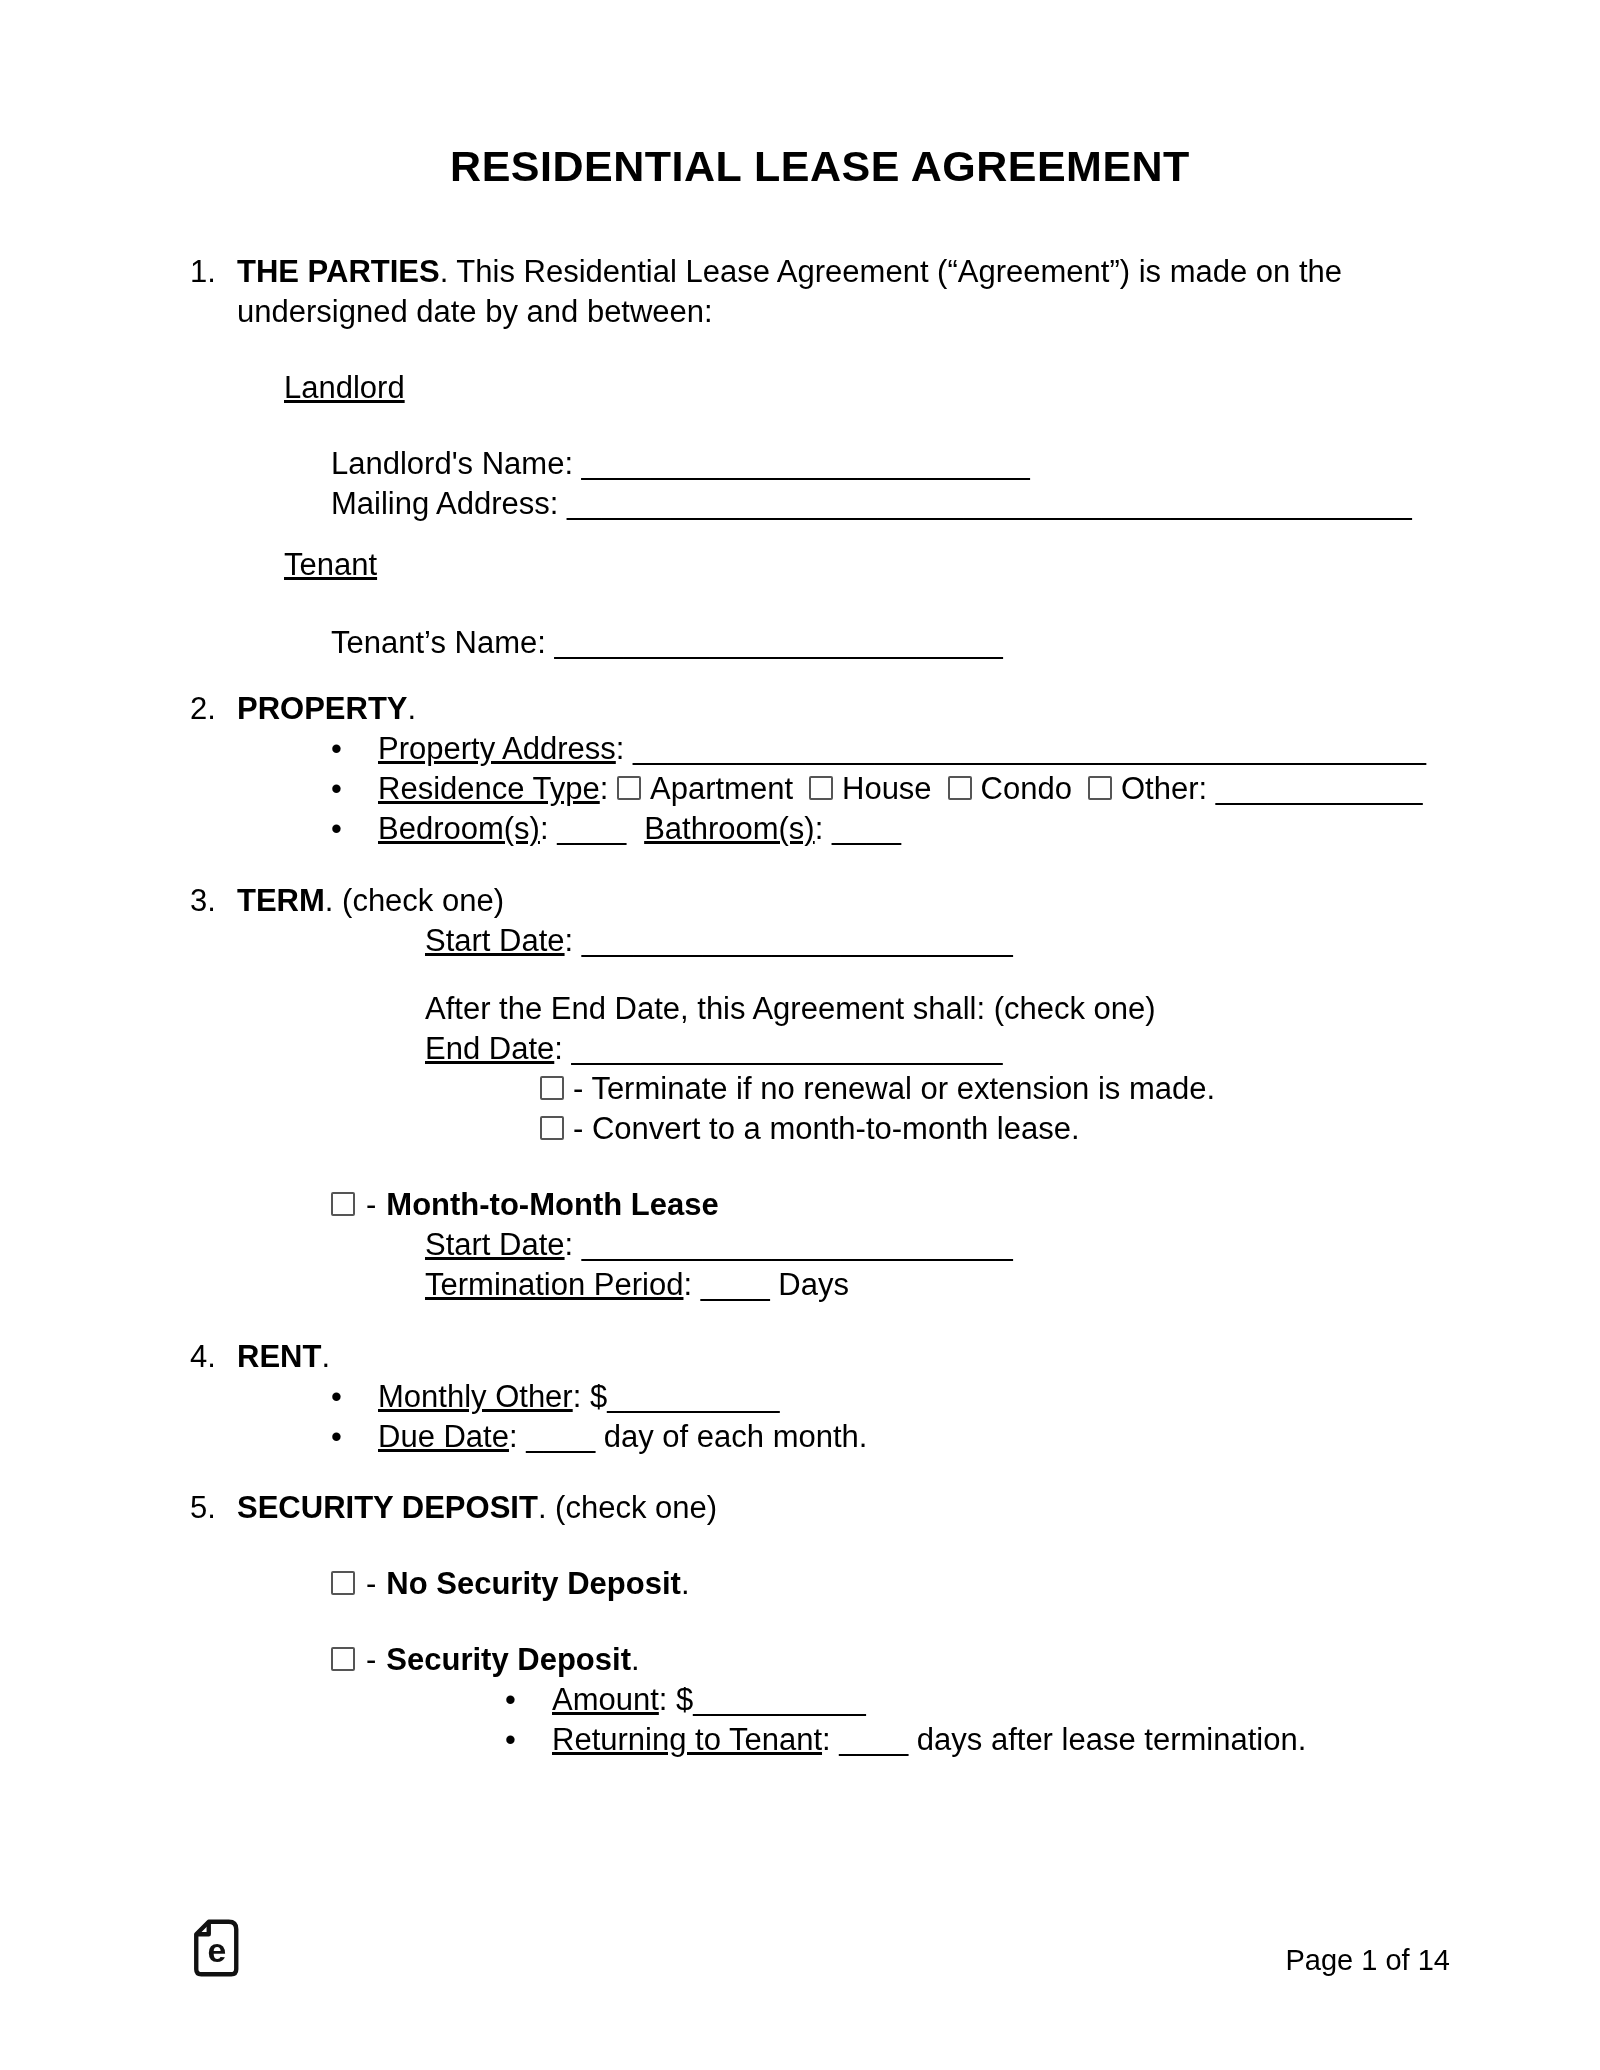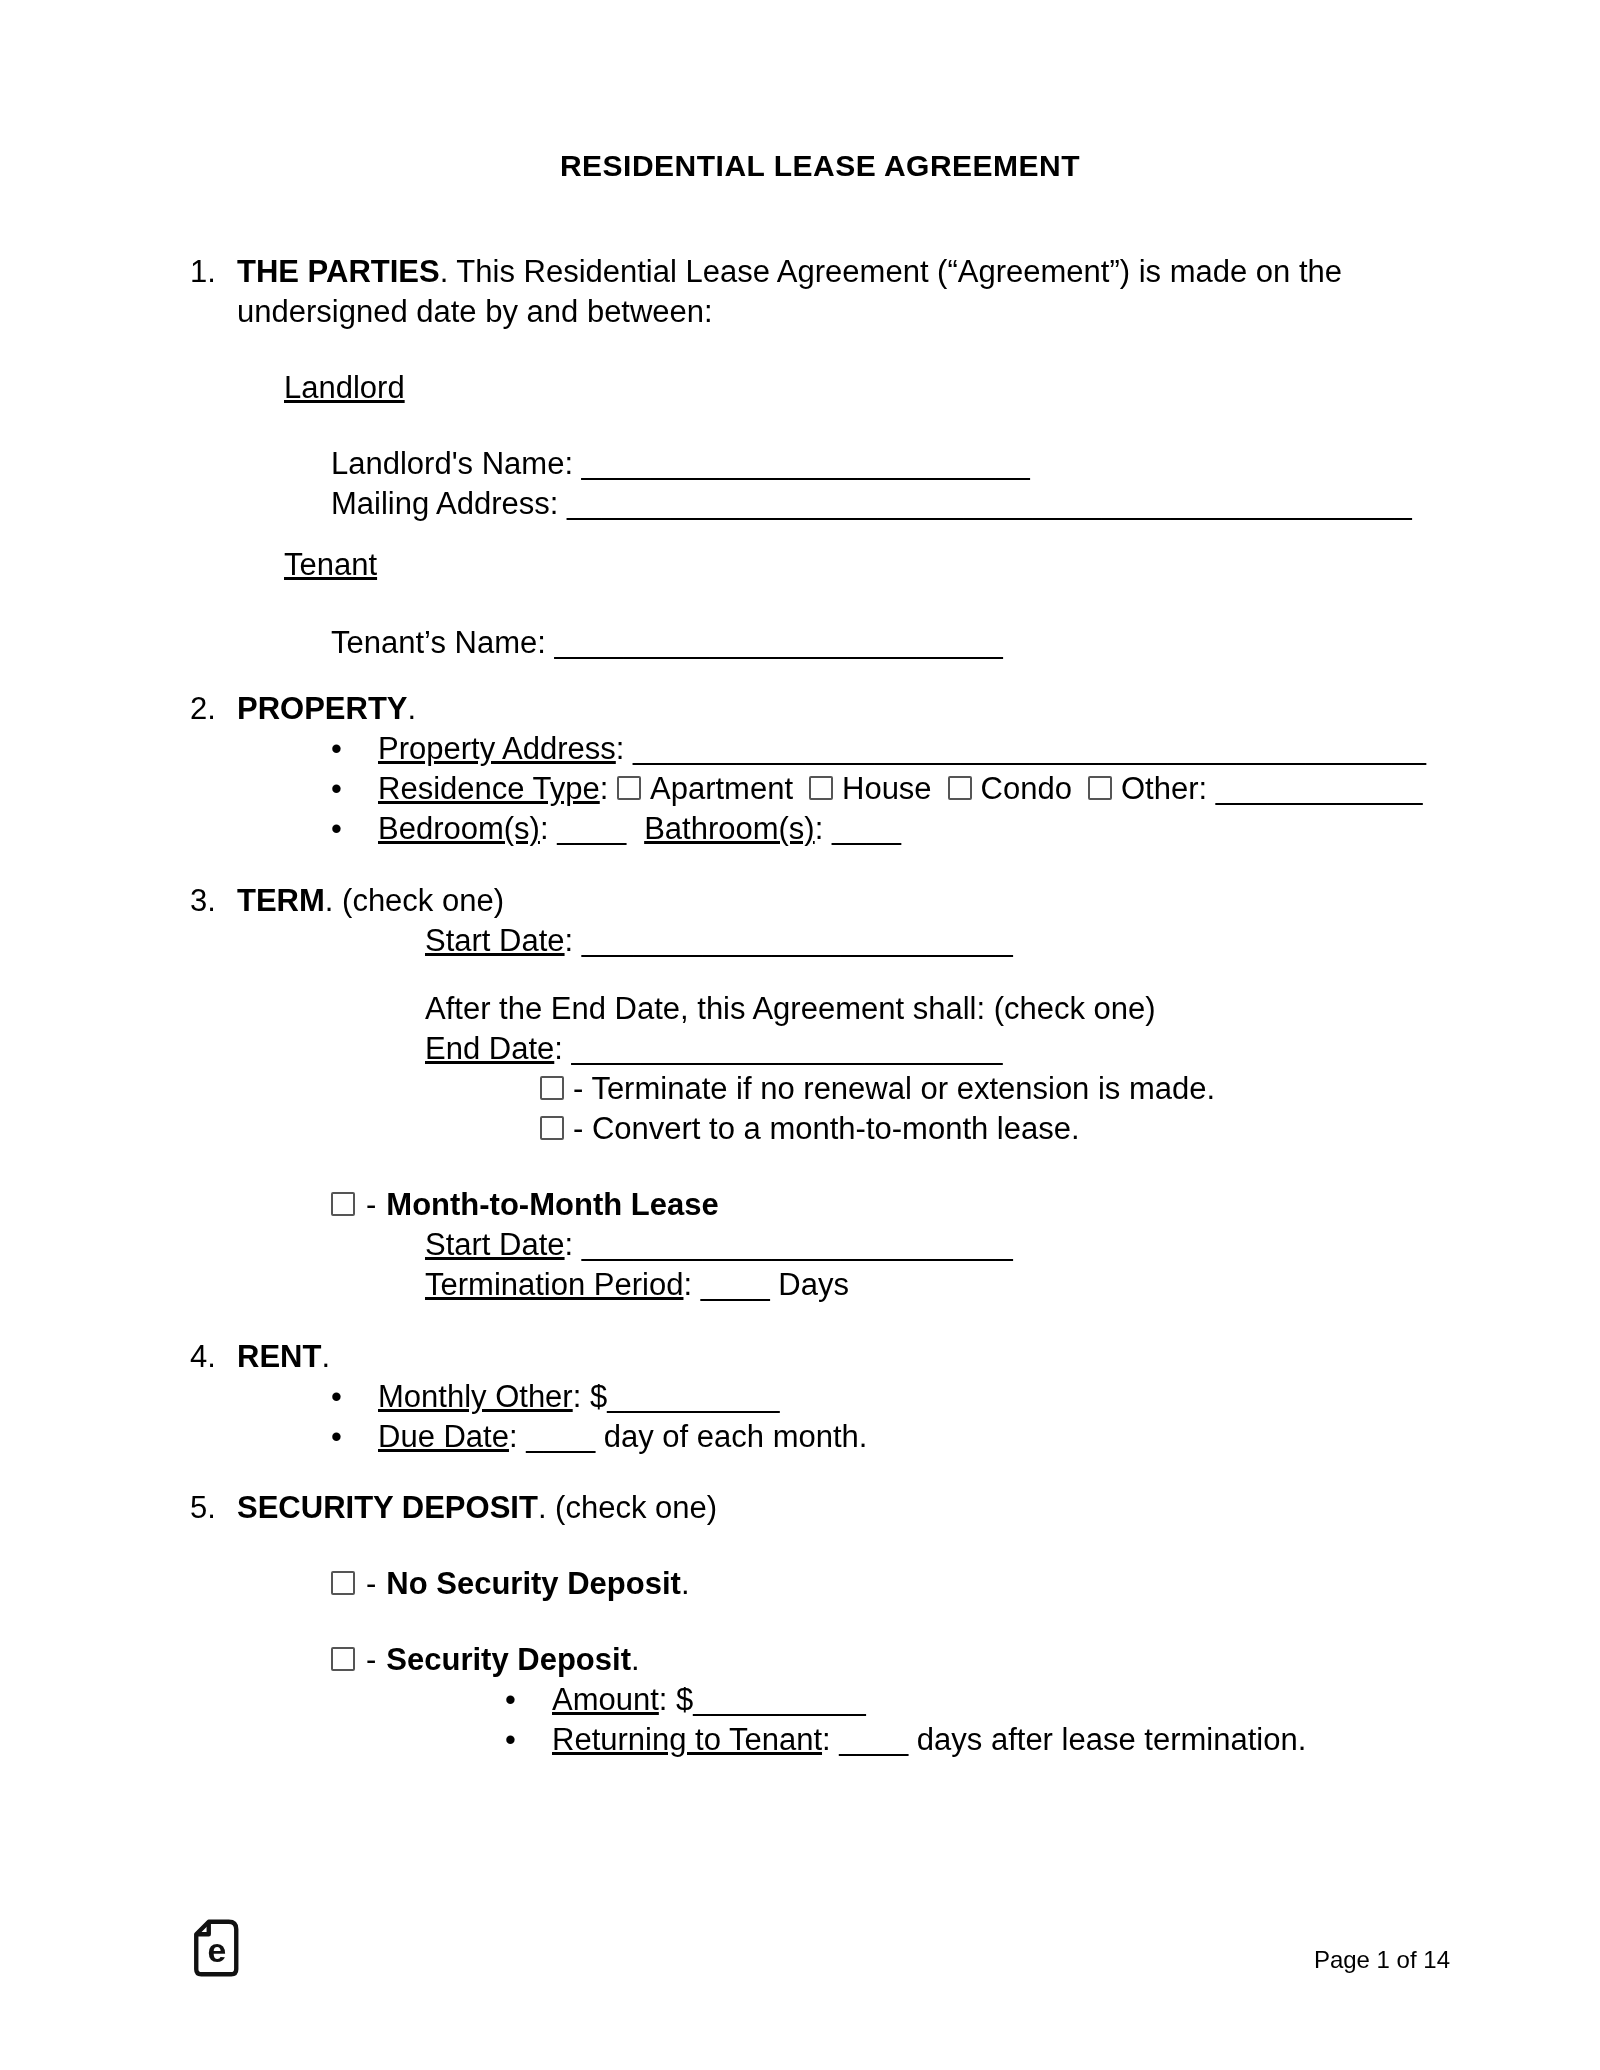--- a/index.html
+++ b/index.html
@@ -9,21 +9,21 @@
     height: 2070px;
     background: #ffffff;
     color: #000000;
     font-family: "Liberation Sans", sans-serif;
     font-size: 31px;
     line-height: 40px;
     overflow: hidden;
   }
   .content { position: absolute; left: 190px; right: 150px; top: 140px; }
   .title {
-    font-size: 30px;
+    font-size: 43px;
     line-height: 52px;
     font-weight: bold;
     text-align: center;
     margin: 0 0 60px 0;
     letter-spacing: 0.5px;
   }
   p { margin: 0; }
   .row { display: flex; align-items: flex-start; }
   .num { flex: 0 0 47px; }
   .flex1 { flex: 1; min-width: 0; }
@@ -52,21 +52,21 @@
   .optlabel { margin-right: 16px; }
   .mr18 { margin-right: 18px; }
   .dash { margin: 0 10px 0 2px; }
   .footer {
     position: absolute;
     left: 190px; right: 150px; top: 1918px;
     display: flex;
     justify-content: space-between;
     align-items: flex-end;
   }
-  .pagenum { font-size: 24px; line-height: 36px; }
+  .pagenum { font-size: 29px; line-height: 36px; }
   .logo svg { display: block; }
 </style>
 </head>
 <body>
 
 <div class="page">
   <div class="content">
 
     <h1 class="title">RESIDENTIAL LEASE AGREEMENT</h1>
 

